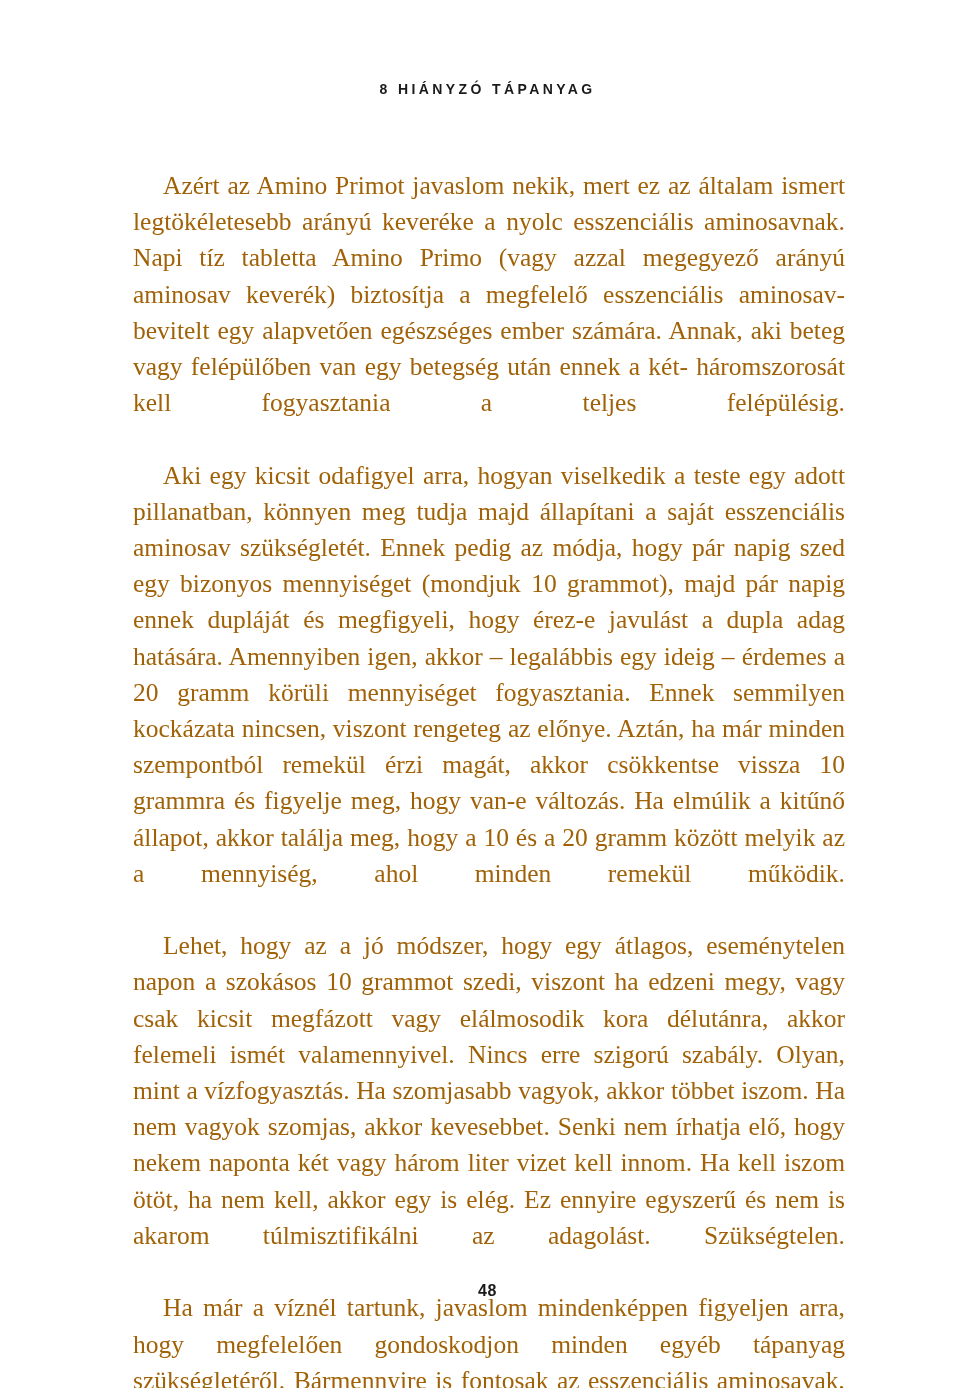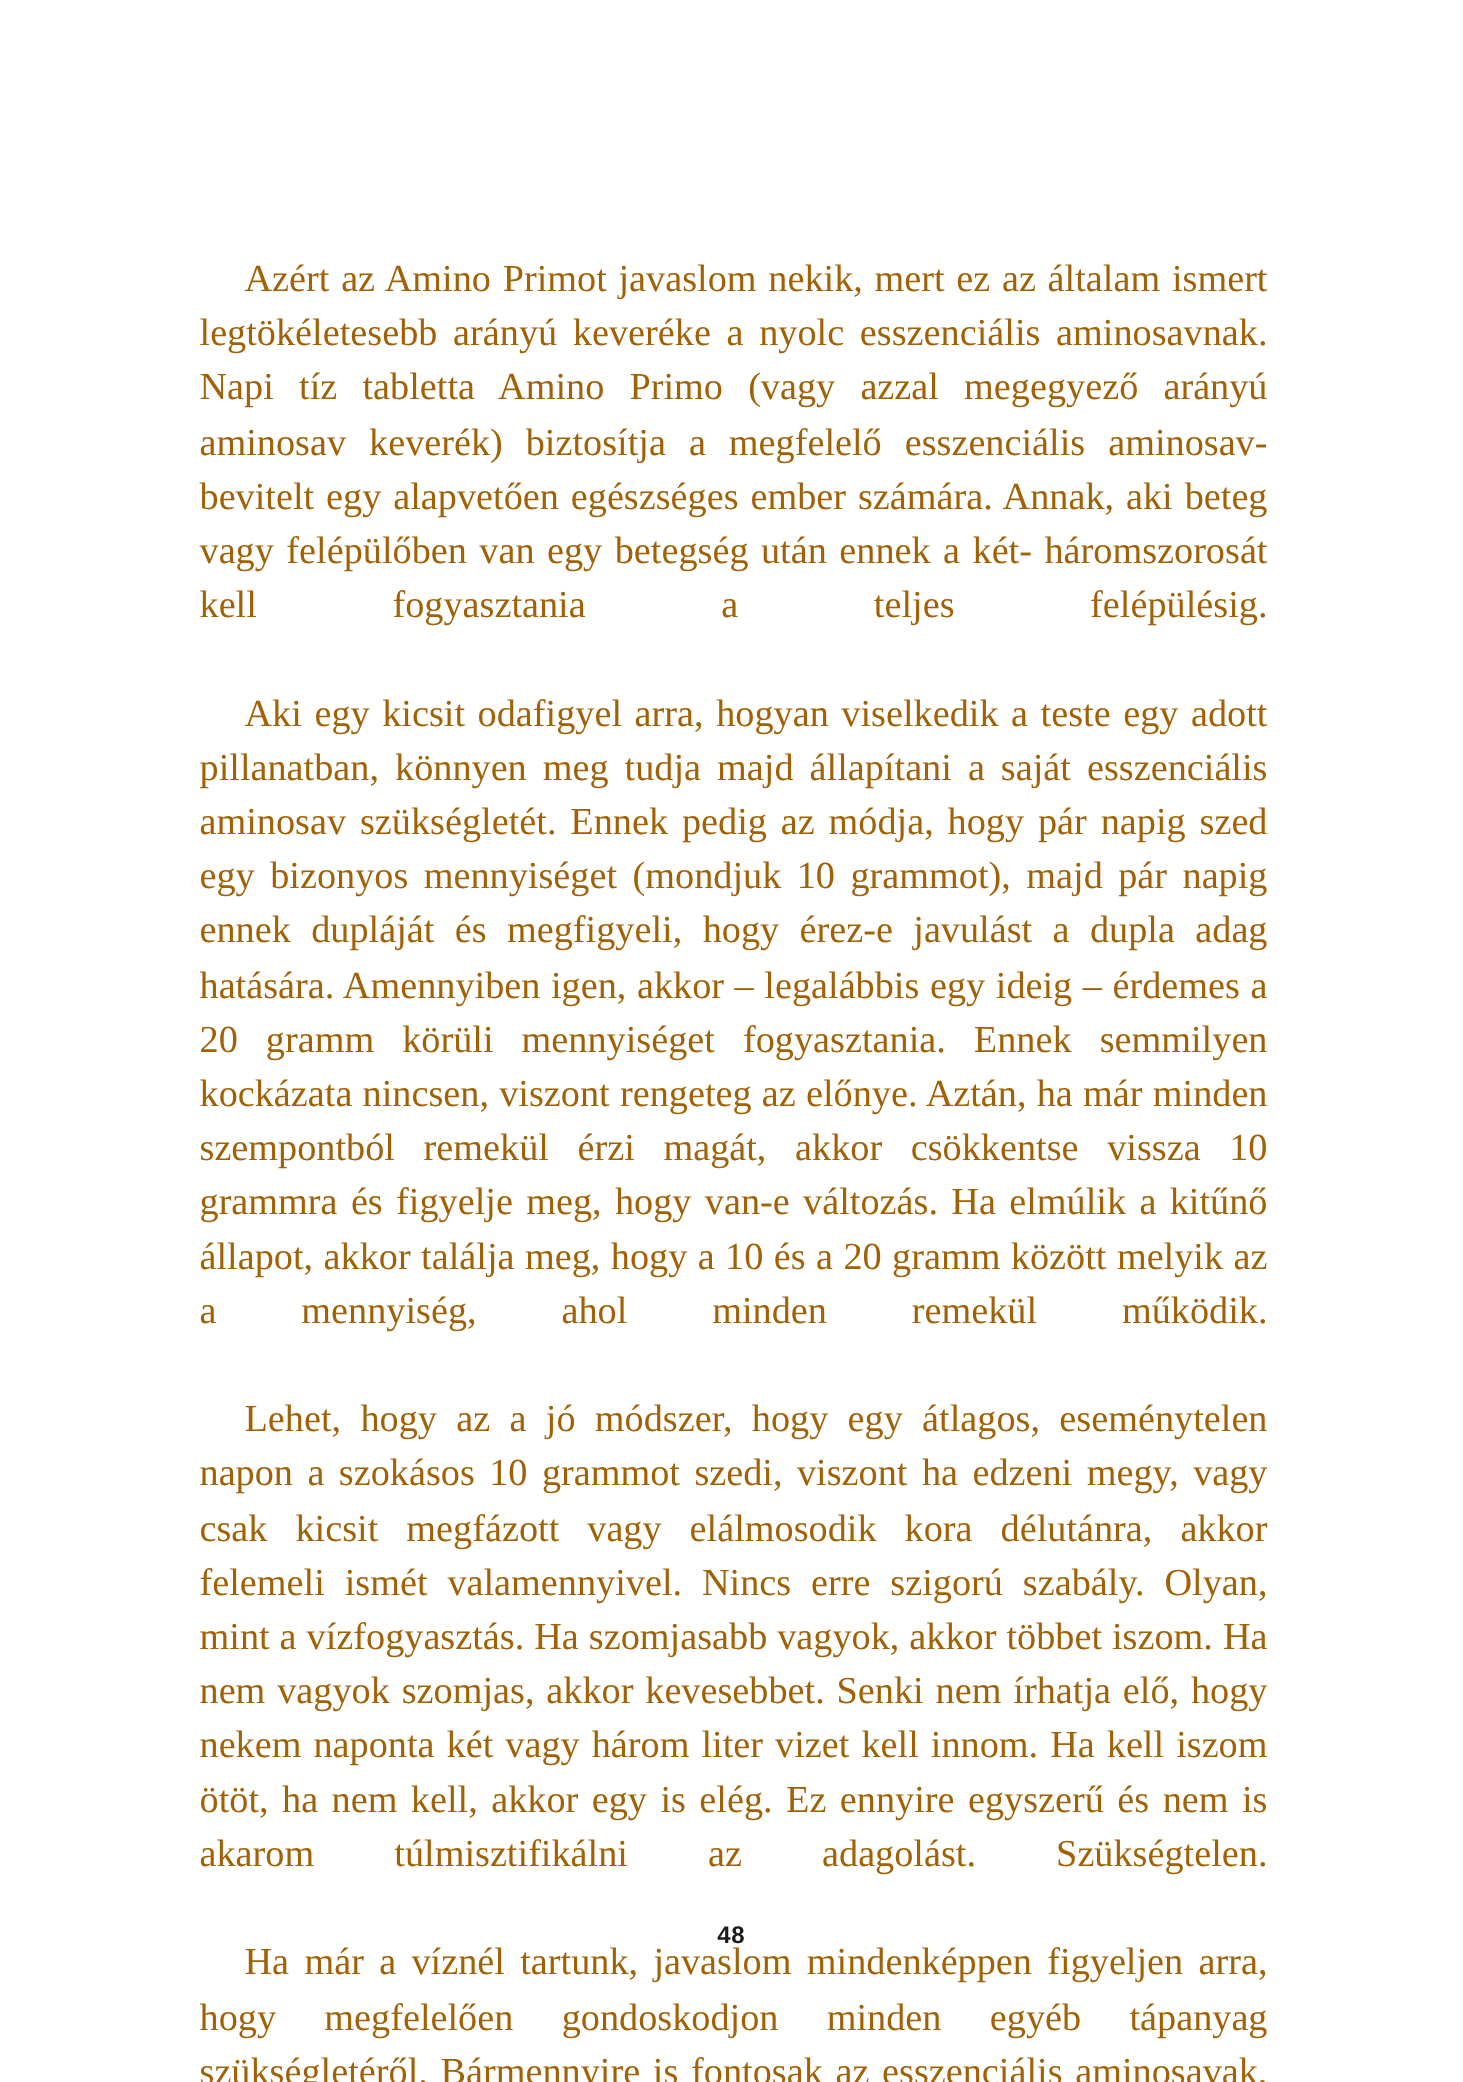--- a/index.html
+++ b/index.html
@@ -76,20 +76,21 @@
     letter-spacing: 0.5px;
     color: #1a1a1a;
     line-height: 1;
   }
 </style>
 </head>
 <body>
 
 <div class="page">
 
+  <div class="running-header">8 HIÁNYZÓ TÁPANYAG</div>
 
   <div class="text-block">
     <p class="body-paragraph">Azért az Amino Primot javaslom nekik, mert ez az általam ismert legtökéletesebb arányú keveréke a nyolc esszenciális aminosavnak. Napi tíz tabletta Amino Primo (vagy azzal megegyező arányú aminosav keverék) biztosítja a megfelelő esszenciális aminosav-bevitelt egy alapvetően egészséges ember számára. Annak, aki beteg vagy felépülőben van egy betegség után ennek a két- háromszorosát kell fogyasztania a teljes felépülésig.</p>
     <p class="body-paragraph">Aki egy kicsit odafigyel arra, hogyan viselkedik a teste egy adott pillanatban, könnyen meg tudja majd állapítani a saját esszenciális aminosav szükségletét. Ennek pedig az módja, hogy pár napig szed egy bizonyos mennyiséget (mondjuk 10 grammot), majd pár napig ennek dupláját és megfigyeli, hogy érez-e javulást a dupla adag hatására. Amennyiben igen, akkor – legalábbis egy ideig – érdemes a 20 gramm körüli mennyiséget fogyasztania. Ennek semmilyen kockázata nincsen, viszont rengeteg az előnye. Aztán, ha már minden szempontból remekül érzi magát, akkor csökkentse vissza 10 grammra és figyelje meg, hogy van-e változás. Ha elmúlik a kitűnő állapot, akkor találja meg, hogy a 10 és a 20 gramm között melyik az a mennyiség, ahol minden remekül működik.</p>
     <p class="body-paragraph">Lehet, hogy az a jó módszer, hogy egy átlagos, eseménytelen napon a szokásos 10 grammot szedi, viszont ha edzeni megy, vagy csak kicsit megfázott vagy elálmosodik kora délutánra, akkor felemeli ismét valamennyivel. Nincs erre szigorú szabály. Olyan, mint a vízfogyasztás. Ha szomjasabb vagyok, akkor többet iszom. Ha nem vagyok szomjas, akkor kevesebbet. Senki nem írhatja elő, hogy nekem naponta két vagy három liter vizet kell innom. Ha kell iszom ötöt, ha nem kell, akkor egy is elég. Ez ennyire egyszerű és nem is akarom túlmisztifikálni az adagolást. Szükségtelen.</p>
     <p class="body-paragraph">Ha már a víznél tartunk, javaslom mindenképpen figyeljen arra, hogy megfelelően gondoskodjon minden egyéb tápanyag szükségletéről. Bármennyire is fontosak az esszenciális aminosavak,</p>
   </div>
 
   <div class="folio">48</div>
 

